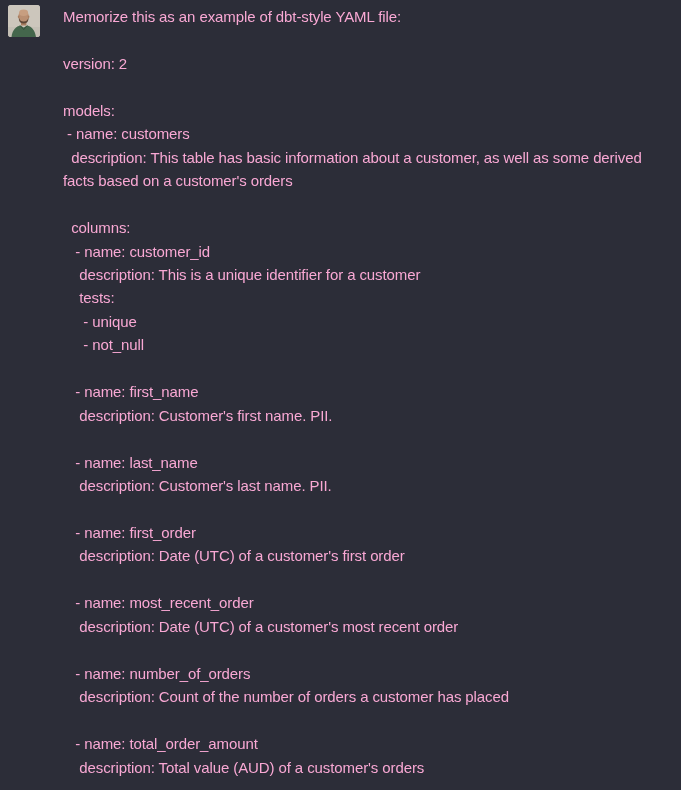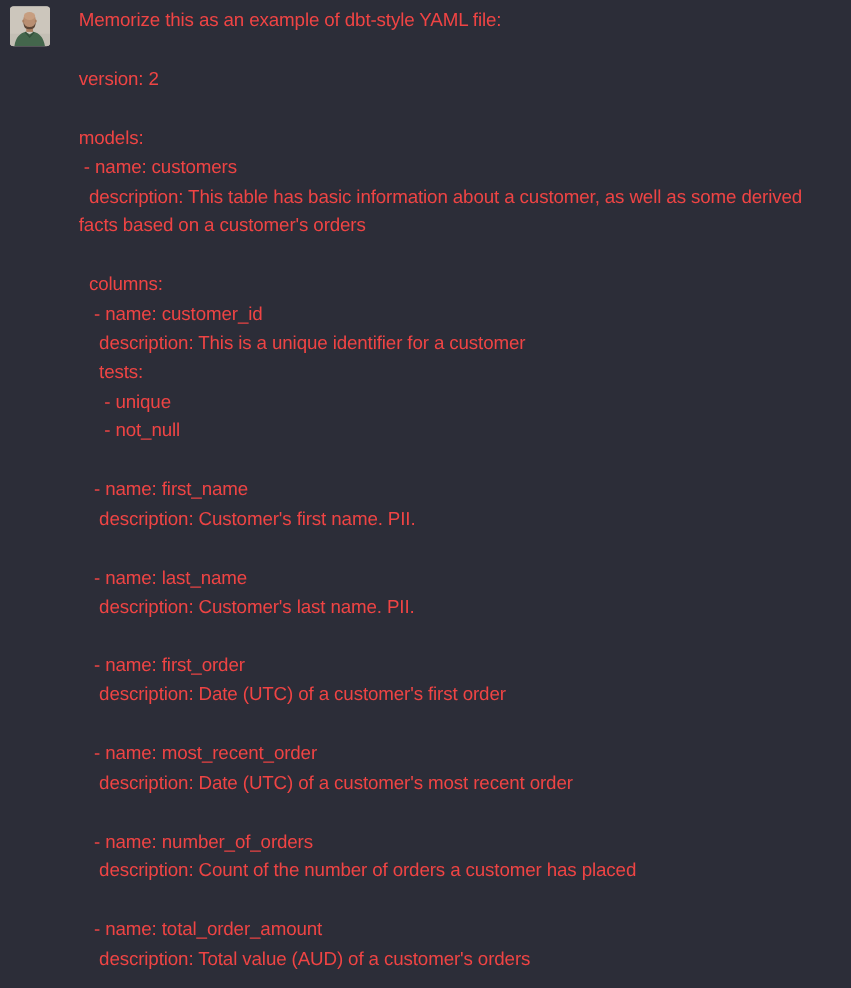--- a/index.html
+++ b/index.html
@@ -65,21 +65,21 @@
 
       <ellipse cx="15.6" cy="7.8" rx="4.5" ry="3.2" fill="#c79e80"></ellipse>
 
       <path d="M10.9,12.3 a4.8,5 0 0 0 9.5,0 l0,2.2 a4.8,4.6 0 0 1 -9.5,0 Z" fill="#5d4636"></path>
 
       <ellipse cx="10.6" cy="11.8" rx="0.8" ry="1.3" fill="#a87e60"></ellipse>
       <ellipse cx="20.6" cy="11.8" rx="0.8" ry="1.3" fill="#a87e60"></ellipse>
     </svg>
   </div>
 
-  <div class="message-text" style="color: #ef4444;">Memorize this as an example of dbt-style YAML file:
+  <div class="message-text" style="color: #f9a8d4;">Memorize this as an example of dbt-style YAML file:
 
 version: 2
 
 models:
  - name: customers
   description: This table has basic information about a customer, as well as some derived
 facts based on a customer's orders
 
   columns:
    - name: customer_id

